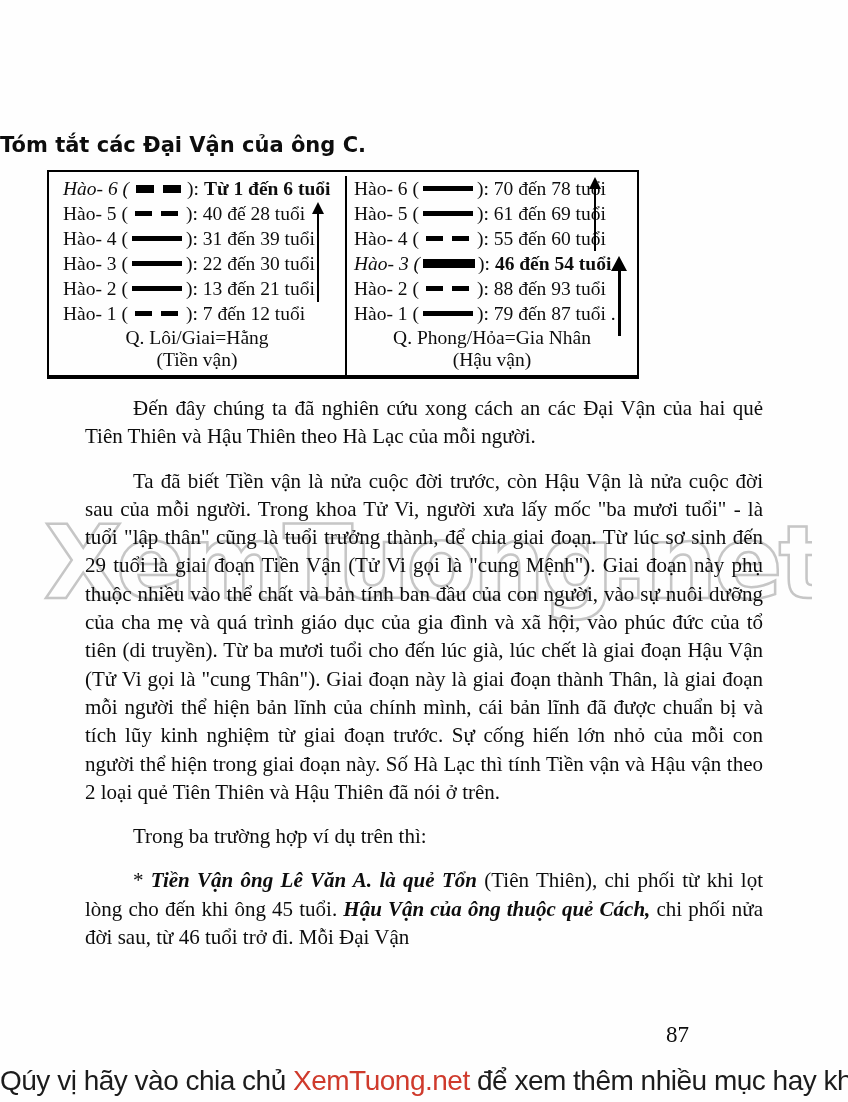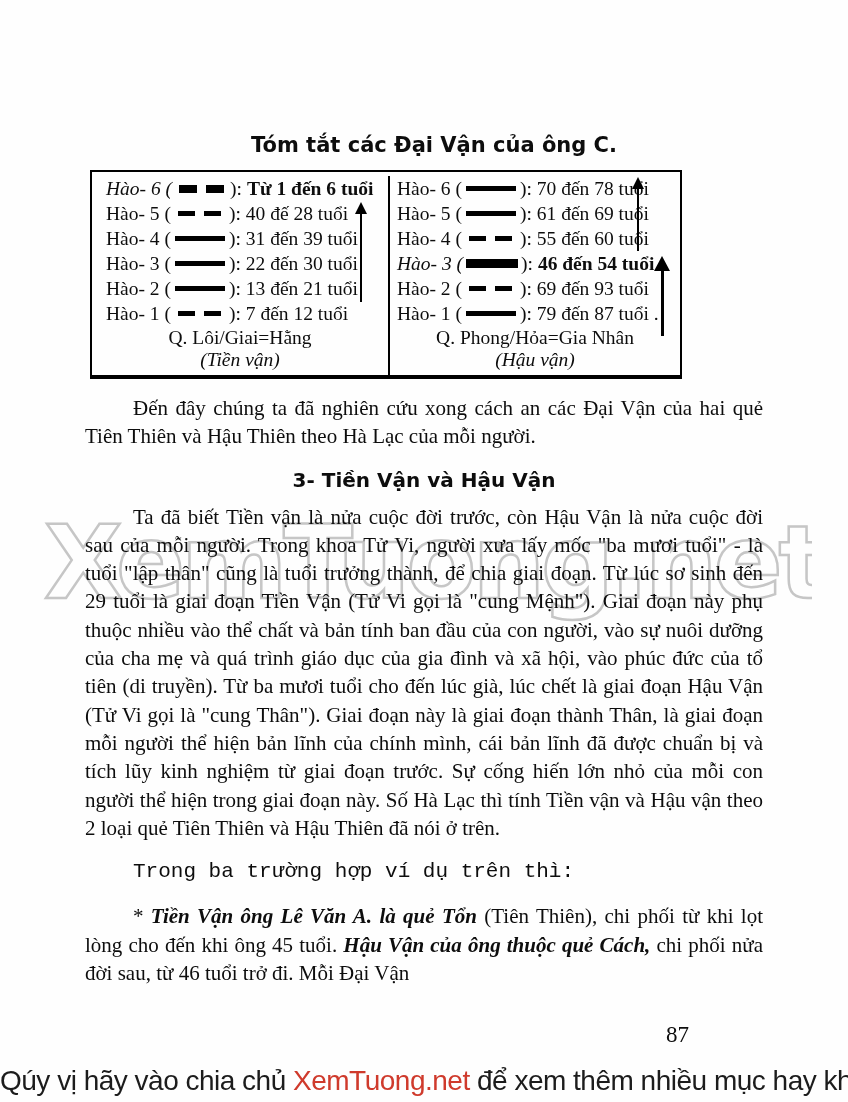--- a/index.html
+++ b/index.html
@@ -1,55 +1,55 @@
 <!DOCTYPE html>
 <html><head>
 <meta charset="utf-8">
 <style>
   html,body{margin:0;padding:0;background:#ffffff;}
   .page{position:relative;width:848px;height:1102px;background:#fefefe;overflow:hidden;
         font-family:"Liberation Serif", serif;color:#0d0d0d;}
   
   .watermark{position:absolute;left:42px;top:490px;z-index:0;pointer-events:none;}
   .content{position:relative;z-index:1;}
-  .doc-title{padding-top:132px;text-align:center;font-family:"DejaVu Sans", sans-serif;
-             font-weight:bold;font-size:21px;line-height:26px;padding-left:20px;}
+  .doc-title{padding-top:132px;text-align:left;font-family:"DejaVu Sans", sans-serif;
+             font-weight:bold;font-size:21px;line-height:26px;}
   
-  .haotable{position:relative;width:588px;margin:12px 0 0 90px;border:2px solid #000;
+  .haotable{position:relative;width:588px;margin:12px 0 0 47px;border:2px solid #000;
             border-bottom-width:4px;display:flex;padding-top:4px;height:199px;}
   .hao-col{box-sizing:border-box;}
   .col-left{width:298px;border-right:2px solid #000;}
   .col-right{flex:1;}
   .hao-row{display:flex;align-items:center;height:25px;font-size:19.5px;white-space:pre;}
   .col-left .hao-row{padding-left:14px;}
   .col-right .hao-row{padding-left:7px;}
   .row-em .hao-label{font-style:italic;}
   .row-em .hao-value{font-weight:bold;}
   .hline{display:inline-flex;width:56px;justify-content:center;align-items:center;gap:9px;margin:0 1px;}
   .hline .seg{display:block;background:#000;}
   .hline.solid .seg{width:50px;height:5px;}
   .hline.thick-solid .seg{width:52px;height:9px;}
   .hline.broken .seg{width:17px;height:5px;}
   .hline.thick-broken .seg{width:18px;height:8px;}
   .qline{text-align:center;font-size:19.5px;height:24px;line-height:24px;}
-  .qline.phase{font-style:italic;height:22px;line-height:20px;}
+  .qline.phase{height:22px;line-height:20px;}
   
   .arrow{position:absolute;display:flex;flex-direction:column;align-items:center;}
   .arrow .head{width:0;height:0;border-left:6px solid transparent;border-right:6px solid transparent;
                border-bottom:12px solid #000;}
   .arrow .shaft{width:2px;flex:1;background:#000;}
   .arrow.big .head{border-left-width:8px;border-right-width:8px;border-bottom-width:15px;}
   .arrow.big .shaft{width:3px;}
   
   .para{margin:16px 85px;text-align:justify;font-size:21px;line-height:28.3px;text-indent:48px;}
   .p1{margin-top:15px;}
   .section-heading{margin-top:14px;text-align:center;font-family:"DejaVu Sans", sans-serif;
                    font-weight:bold;font-size:20px;line-height:26px;}
   .p2{margin-top:10px;}
-  .p3{margin-top:13px;font-family:Liberation Mono, monospace;}
+  .p3{margin-top:13px;}
   .p4{margin-top:6px;}
   .seg-bold-italic{font-style:italic;font-weight:bold;}
   .page-number{position:absolute;left:666px;top:1022px;font-size:23px;}
   .site-footer{position:absolute;left:0;bottom:5px;width:100%;text-align:center;
                font-family:"Liberation Sans", sans-serif;font-size:28px;letter-spacing:-0.5px;
                color:#1c1c1c;white-space:pre;}
 </style>
 </head>
 <body>
 
@@ -74,21 +74,21 @@
           </div>
         <div class="qline">Q. Lôi/Giai=Hằng</div>
         <div class="qline phase">(Tiền vận)</div>
       </div>
       <div class="hao-col col-right" id="right-col">
         <div id="right-rows">
             <div class="hao-row"><span class="hao-label">Hào- 6 (</span><span class="hline solid"><i class="seg"></i></span><span class="hao-close">): </span><span class="hao-value">70 đến 78 tuổi</span></div>
             <div class="hao-row"><span class="hao-label">Hào- 5 (</span><span class="hline solid"><i class="seg"></i></span><span class="hao-close">): </span><span class="hao-value">61 đến 69 tuổi</span></div>
             <div class="hao-row"><span class="hao-label">Hào- 4 (</span><span class="hline broken"><i class="seg"></i><i class="seg"></i></span><span class="hao-close">): </span><span class="hao-value">55 đến 60 tuổi</span></div>
             <div class="hao-row row-em"><span class="hao-label">Hào- 3 (</span><span class="hline thick-solid"><i class="seg"></i></span><span class="hao-close">): </span><span class="hao-value">46 đến 54 tuổi</span></div>
-            <div class="hao-row"><span class="hao-label">Hào- 2 (</span><span class="hline broken"><i class="seg"></i><i class="seg"></i></span><span class="hao-close">): </span><span class="hao-value">69 đến 93 tuổi</span></div>
+            <div class="hao-row"><span class="hao-label">Hào- 2 (</span><span class="hline broken"><i class="seg"></i><i class="seg"></i></span><span class="hao-close">): </span><span class="hao-value">88 đến 93 tuổi</span></div>
             <div class="hao-row"><span class="hao-label">Hào- 1 (</span><span class="hline solid"><i class="seg"></i></span><span class="hao-close">): </span><span class="hao-value">79 đến 87 tuổi .</span></div>
           </div>
         <div class="qline">Q. Phong/Hỏa=Gia Nhân</div>
         <div class="qline phase">(Hậu vận)</div>
       </div>
 
       <div class="arrow" style="left:263px;top:30px;height:100px;">
         <span class="head"></span>
         <span class="shaft"></span>
       </div>
@@ -97,21 +97,20 @@
         <span class="shaft"></span>
       </div>
       <div class="arrow big" style="left:562px;top:84px;height:80px;">
         <span class="head"></span>
         <span class="shaft"></span>
       </div>
     </div>
 
     <div class="para p1">Đến đây chúng ta đã nghiên cứu xong cách an các Đại Vận của hai quẻ Tiên Thiên và Hậu Thiên theo Hà Lạc của mỗi người.</div>
 
-    <div class="section-heading">3- Tiền Vận và Hậu Vận</div>
 
     <div class="para p2">Ta đã biết Tiền vận là nửa cuộc đời trước, còn Hậu Vận là nửa cuộc đời sau của mỗi người. Trong khoa Tử Vi, người xưa lấy mốc "ba mươi tuổi" - là tuổi "lập thân" cũng là tuổi trưởng thành, để chia giai đoạn. Từ lúc sơ sinh đến 29 tuổi là giai đoạn Tiền Vận (Tử Vi gọi là "cung Mệnh"). Giai đoạn này phụ thuộc nhiều vào thể chất và bản tính ban đầu của con người, vào sự nuôi dưỡng của cha mẹ và quá trình giáo dục của gia đình và xã hội, vào phúc đức của tổ tiên (di truyền). Từ ba mươi tuổi cho đến lúc già, lúc chết là giai đoạn Hậu Vận (Tử Vi gọi là "cung Thân"). Giai đoạn này là giai đoạn thành Thân, là giai đoạn mỗi người thể hiện bản lĩnh của chính mình, cái bản lĩnh đã được chuẩn bị và tích lũy kinh nghiệm từ giai đoạn trước. Sự cống hiến lớn nhỏ của mỗi con người thể hiện trong giai đoạn này. Số Hà Lạc thì tính Tiền vận và Hậu vận theo 2 loại quẻ Tiên Thiên và Hậu Thiên đã nói ở trên.</div>
 
     <div class="para p3">Trong ba trường hợp ví dụ trên thì:</div>
 
     <div class="para p4" id="p4"><span class="">* </span><span class="seg-bold-italic">Tiền Vận ông Lê Văn A. là quẻ Tổn </span><span class="">(Tiên Thiên), chi phối từ khi lọt lòng cho đến khi ông 45 tuổi. </span><span class="seg-bold-italic">Hậu Vận của ông thuộc quẻ Cách, </span><span class="">chi phối nửa đời sau, từ 46 tuổi trở đi. Mỗi Đại Vận</span></div>
   </div>
 
   <div class="page-number">87</div>
 

